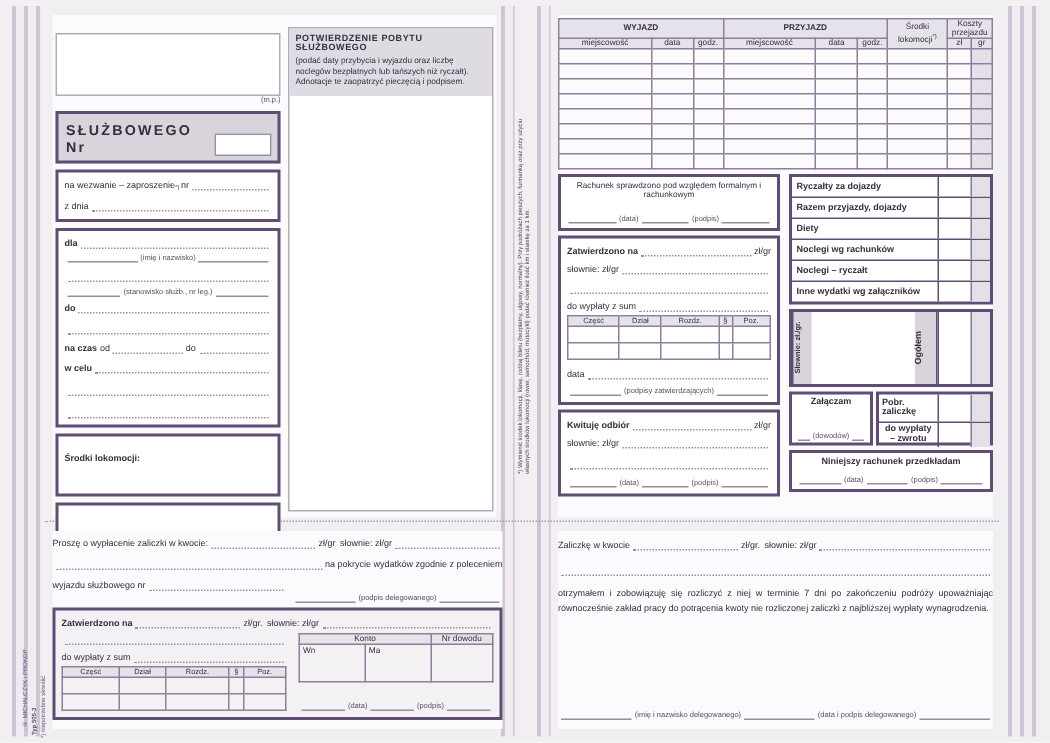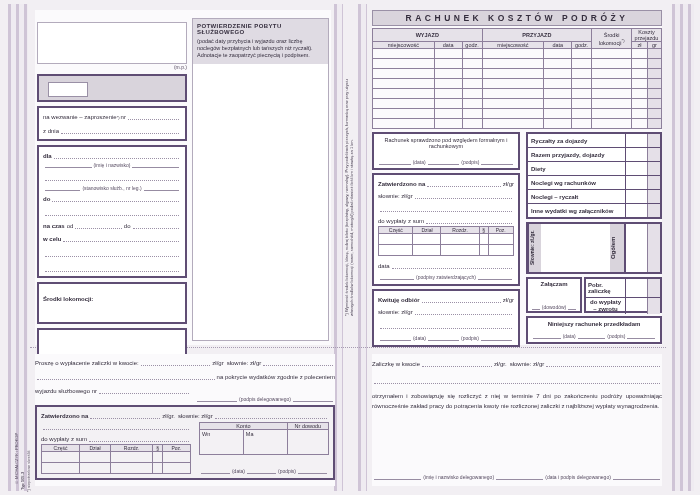--- a/index.html
+++ b/index.html
@@ -53,20 +53,21 @@
 
     <div style="position:absolute;left:2px;top:12px;width:150px;">
 
       <div class="pbox1" style="height:42px;border-color:#b3abbc;"></div>
       <div class="row" style="justify-content:flex-end;">
         <span class="cap">(m.p.)</span>
       </div>
 
       <div class="pbox graybar" style="margin-top:4px;padding:4px 4px 3px 5px;">
         <div class="row" style="margin-top:2px;">
+          <span class="b" style="font-size:9.5px;letter-spacing:1.5px;">SŁUŻBOWEGO Nr</span>
           <span style="display:inline-block;width:38px;height:13px;background:#fff;border:1px solid #9a90a6;margin-left:4px;"></span>
         </div>
       </div>
 
       <div class="pbox" style="margin-top:4px;padding:4px 4px 5px 4px;">
         <div class="row t6">
           <span>na wezwanie – zaproszenie</span>
             <sup>*)</sup>
           <span style="margin-left:1px;">nr</span>
           <span class="dot"></span>
@@ -139,21 +140,20 @@
     <div class="pbox1" style="position:absolute;left:157px;top:8px;width:137px;height:323px;border-color:#b3abbc;">
       <div style="background:#dfdbe3;padding:4px 4px 5px 4px;">
         <div class="b" style="font-size:6px;letter-spacing:0.4px;">POTWIERDZENIE POBYTU SŁUŻBOWEGO</div>
         <div style="font-size:5.5px;margin-top:3px;line-height:7px;">(podać daty przybycia i wyjazdu oraz liczbę noclegów bezpłatnych lub tańszych niż ryczałt). Adnotacje te zaopatrzyć pieczęcią i podpisem.</div>
       </div>
     </div>
   </div>
 
   <div class="page" style="left:372px;top:10px;width:290px;height:335px;">
 
-    <div class="graybar b" style="border:1px solid #9a90a6;text-align:center;font-size:8.5px;letter-spacing:3.5px;padding:2px 0;">RACHUNEK KOSZTÓW PODRÓŻY</div>
 
     <table style="margin-top:2px;">
       <colgroup>
         <col style="width:62px;">
           <col style="width:28px;">
           <col style="width:20px;">
         <col style="width:62px;">
           <col style="width:28px;">
           <col style="width:20px;">
         <col style="width:40px;">

